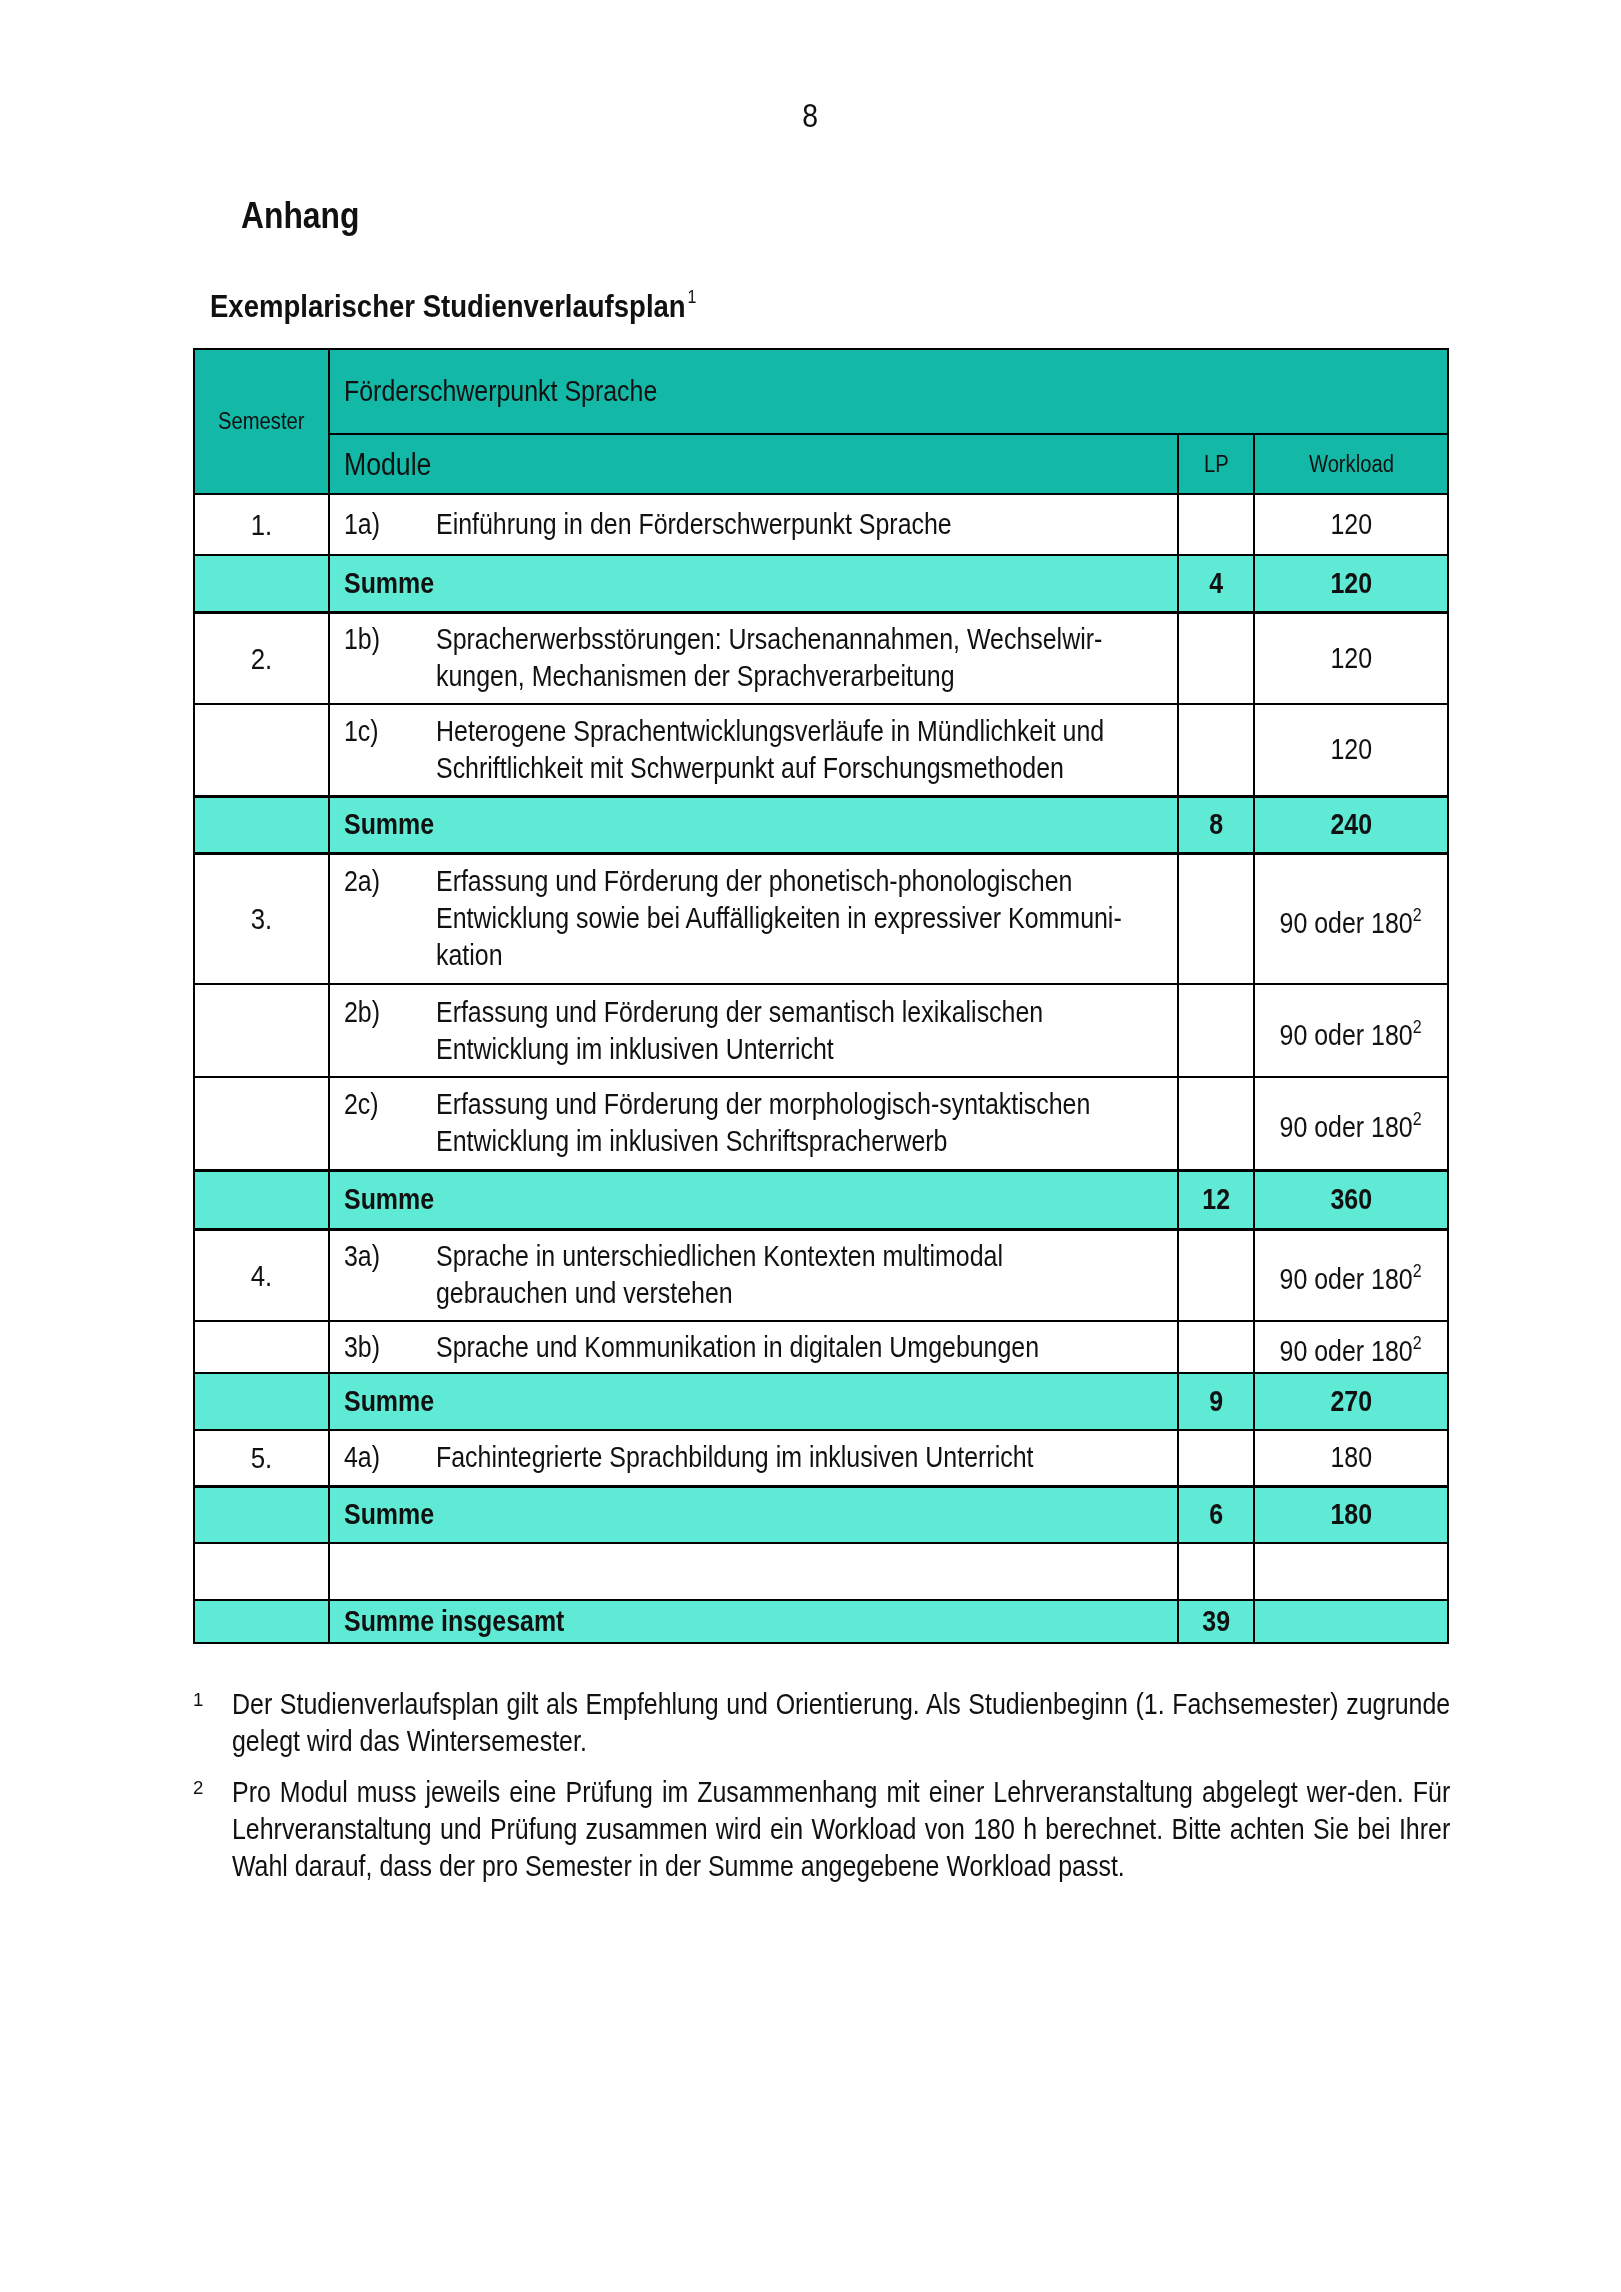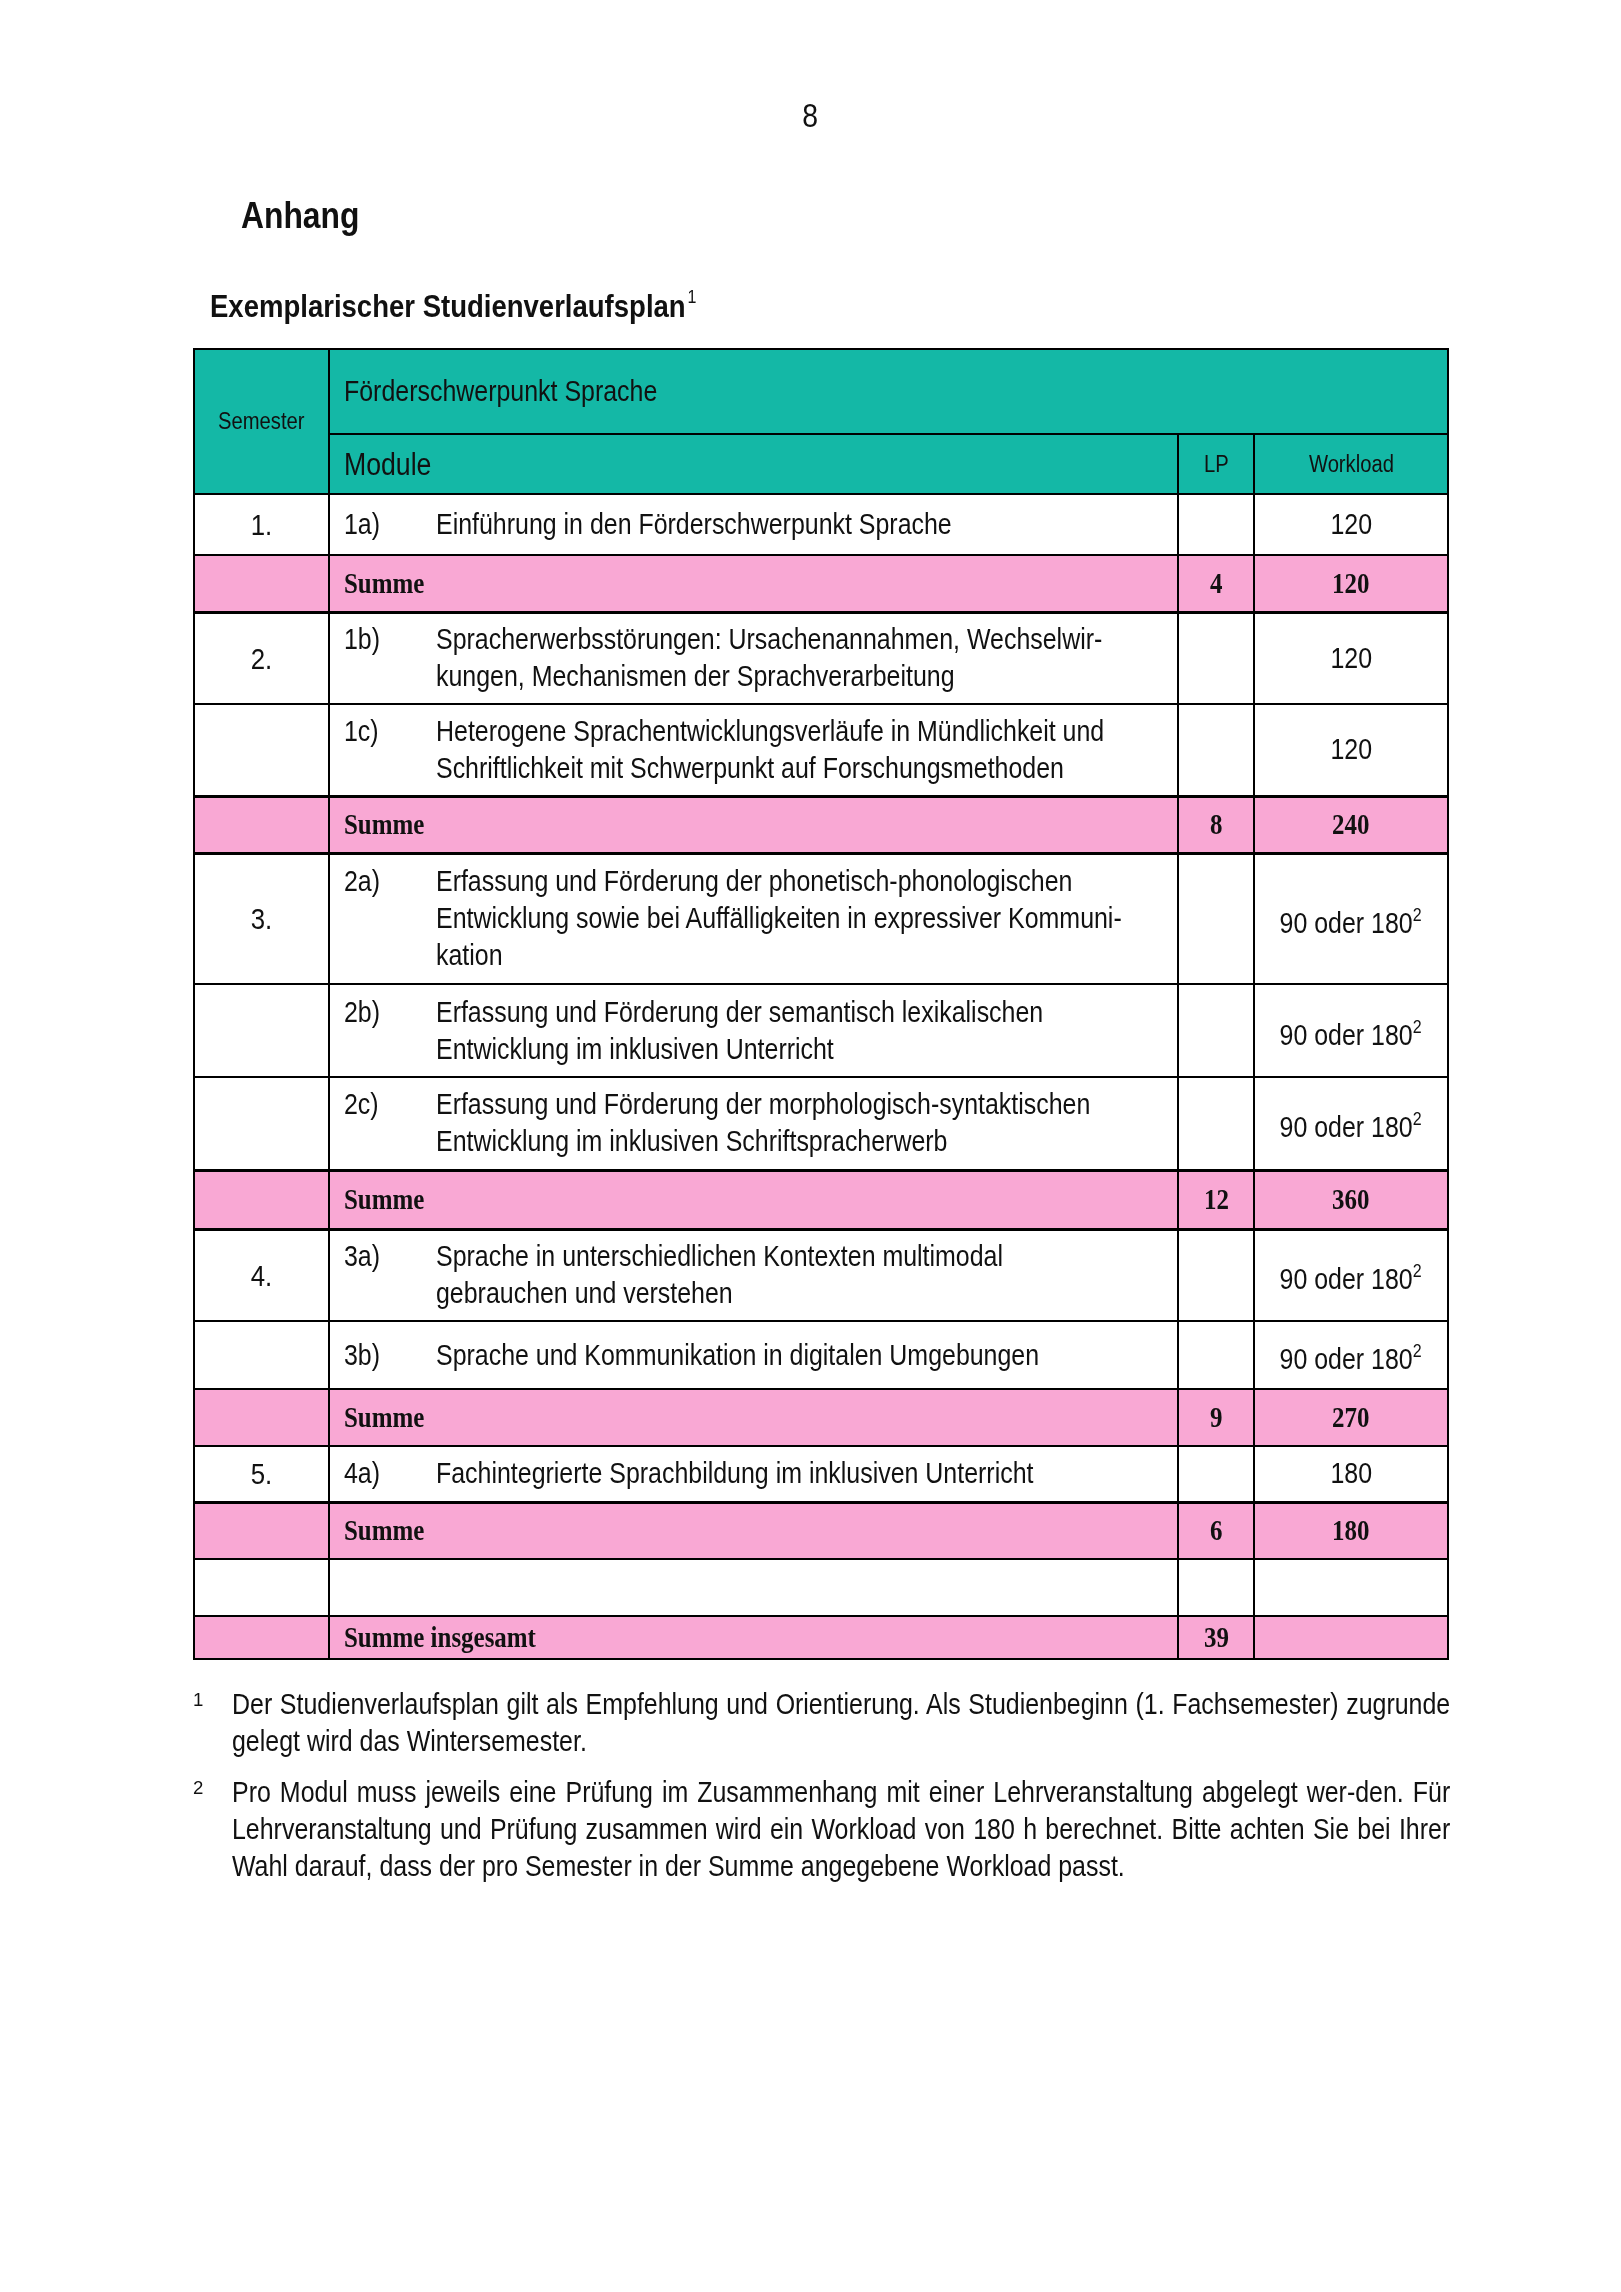--- a/index.html
+++ b/index.html
@@ -45,21 +45,21 @@
 
   .sem { text-align: center; font-weight: bold; font-size: 30px !important; }
   .mod { padding-left: 13.7px !important; padding-right: 9.8px !important; }
   .mod-inner { display: flex; gap: 30px; }
   .mod-code { width: 62px; flex: none; }
   .mod-text { flex: 1; }
   .lp { text-align: center; }
   .wl { text-align: center; }
   .wl sup { font-size: 18.6px; vertical-align: 11.8px; }
 
-  tr.sum td { background: #f9a8d4; font-weight: bold; font-family: Liberation Serif, serif; }
+  tr.sum td { background: #5eead4; font-weight: bold; }
   tr.sum td.mod { font-weight: bold; }
   tr.thick-top td { border-top: 3.9px solid #000; }
 
   .footnotes {
     position: absolute; left: 193px; top: 1686px; width: 1257px;
     font-size: 29px; line-height: 37px;
   }
   .fn { display: flex; margin-bottom: 13.7px; }
   .fn-mark { width: 39px; flex: none; font-size: 18.6px; line-height: 27.4px; }
   .fn-text { flex: 1; text-align: justify; }
@@ -189,21 +189,21 @@
       <td class="mod">
           <div class="mod-inner">
             <span class="mod-code"><span class="cond">3a)</span></span>
             <span class="mod-text"><span class="cond">Sprache in unterschiedlichen Kontexten multimodal</span><br><span class="cond">gebrauchen und verstehen</span></span>
           </div>
         </td>
       <td class="lp"></td>
       <td class="wl"><span class="cond-c"><span>90 oder 180</span><sup>2</sup></span></td>
     </tr>
 
-    <tr style="height:68px">
+    <tr style="height:52px">
       <td class="sem"><span class="cond-c"></span></td>
       <td class="mod">
           <div class="mod-inner">
             <span class="mod-code"><span class="cond">3b)</span></span>
             <span class="mod-text"><span class="cond">Sprache und Kommunikation in digitalen Umgebungen</span></span>
           </div>
         </td>
       <td class="lp"></td>
       <td class="wl"><span class="cond-c"><span>90 oder 180</span><sup>2</sup></span></td>
     </tr>

